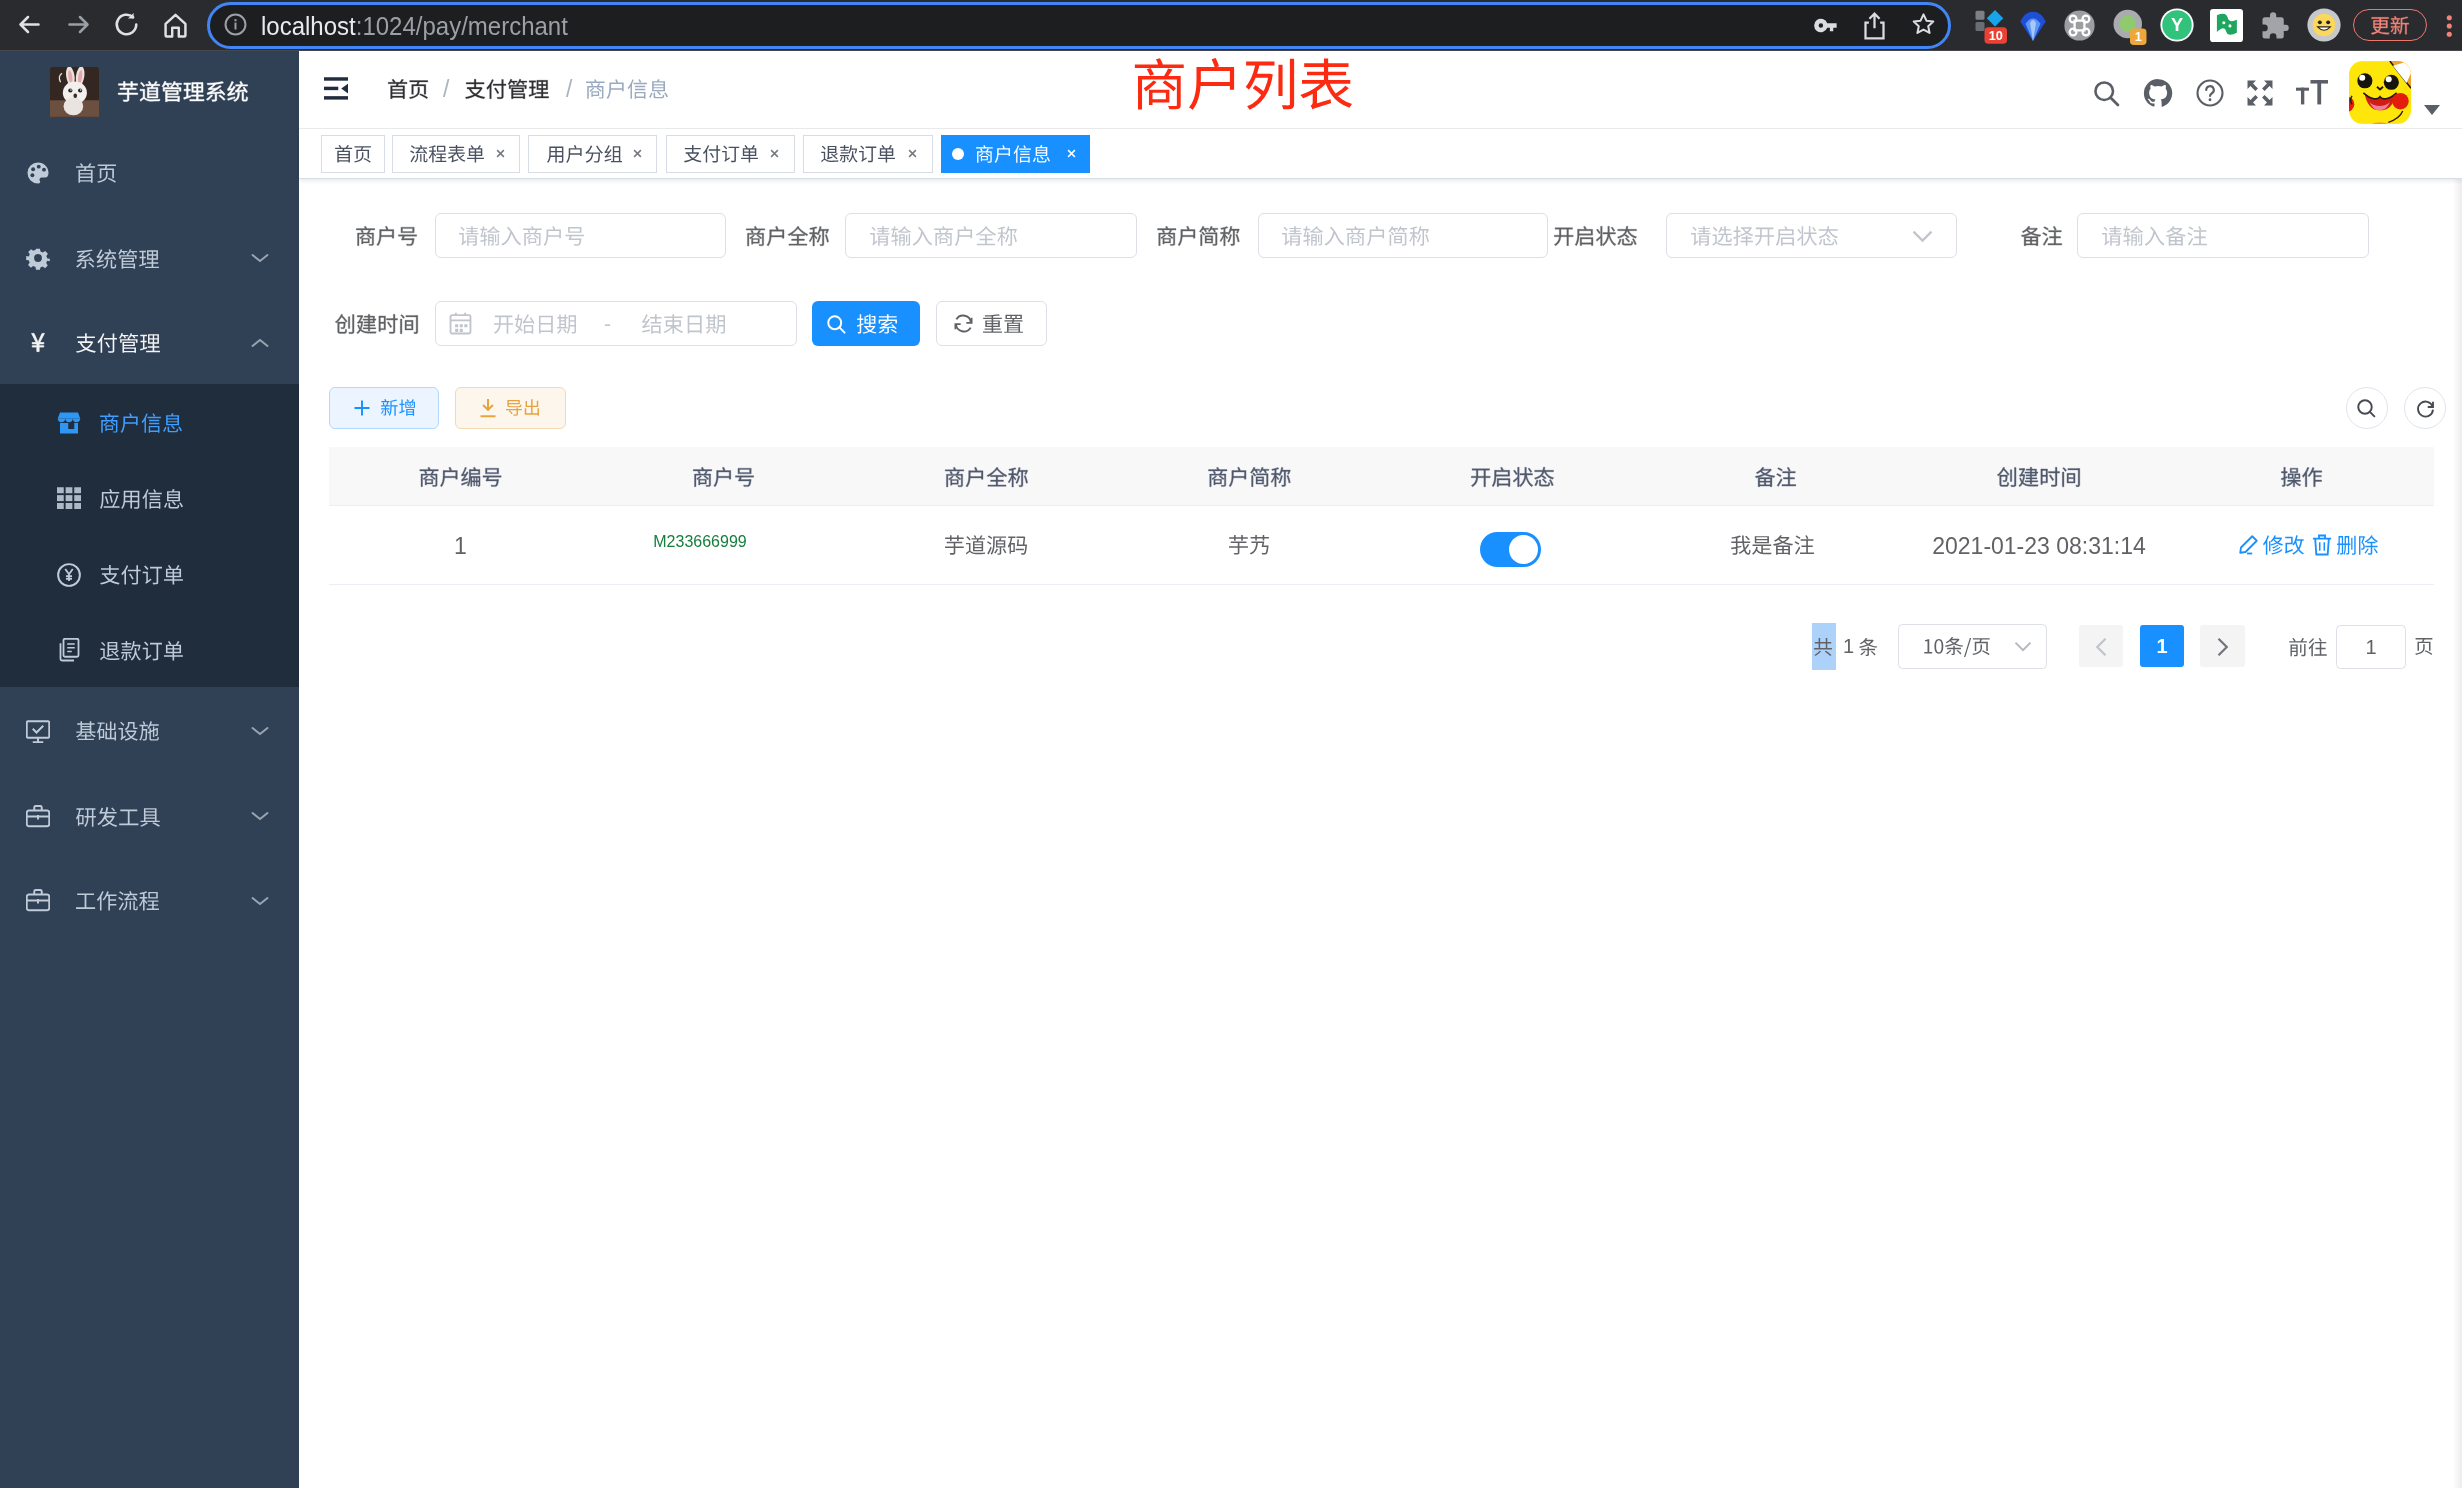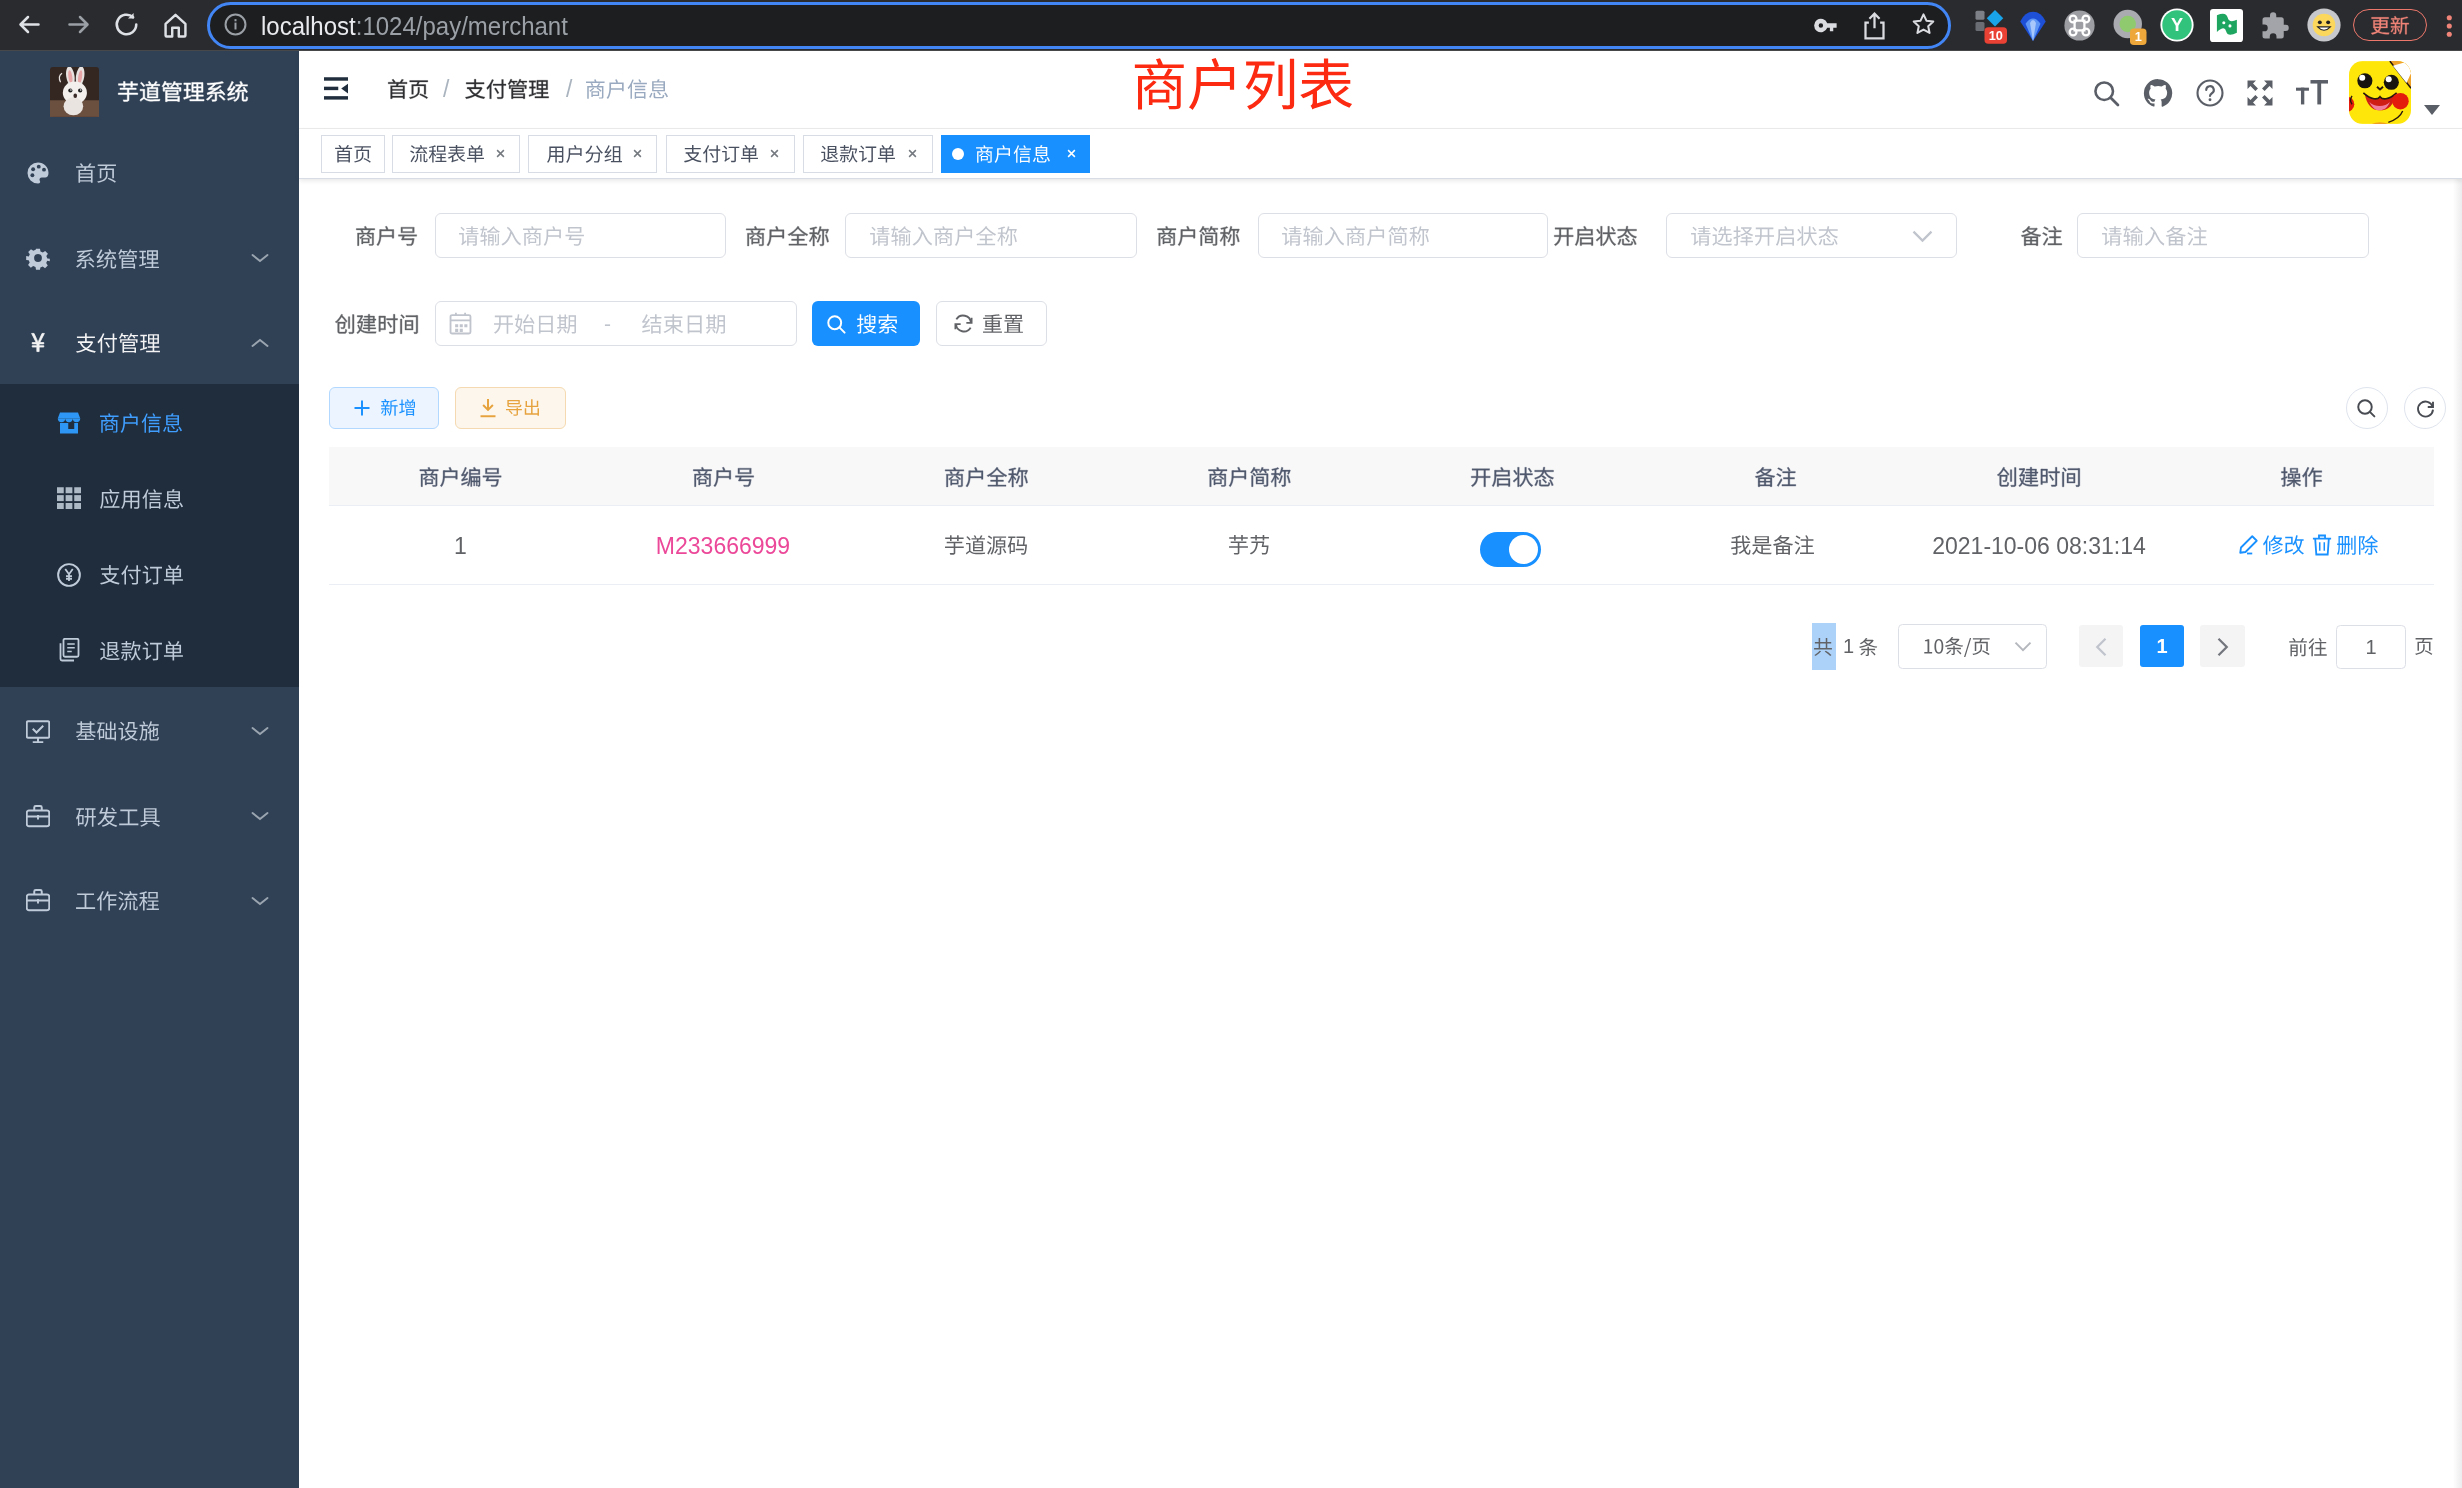--- a/index.html
+++ b/index.html
@@ -676,40 +676,40 @@
     <use href="#g521B" x="0"></use>
     <use href="#g5EFA" x="1000"></use>
     <use href="#g65F6" x="2000"></use>
     <use href="#g95F4" x="3000"></use>
   </svg>
 <svg class="t" style="left:2281px;top:467px" width="41" height="20" viewBox="26.5 -849.8 1945.0 940.9" fill="#515a6e" stroke="#515a6e" stroke-width="16" stroke-linejoin="round">
     <use href="#g64CD" x="0"></use>
     <use href="#g4F5C" x="1000"></use>
   </svg>
 <div class="lat" style="left:454px;top:533px;font-size:23px;color:#606266">1</div>
-<div class="lat" style="left:723px;top:533px;font-size:23px;color:#ec4899;transform:translateX(-50%)">M233666999</div>
+<div class="lat" style="left:700px;top:533px;font-size:16px;color:#15803d;transform:translateX(-50%)">M233666999</div>
 <svg class="t" style="left:945px;top:535px" width="82" height="20" viewBox="55.1 -846.3 3886.7 928.0" fill="#606266">
     <use href="#g828B" x="0"></use>
     <use href="#g9053" x="1000"></use>
     <use href="#g6E90" x="2000"></use>
     <use href="#g7801" x="3000"></use>
   </svg>
 <svg class="t" style="left:1229px;top:535px" width="40" height="19.6" viewBox="55.1 -841.8 1877.4 919.7" fill="#606266">
     <use href="#g828B" x="0"></use>
     <use href="#g827F" x="1000"></use>
   </svg>
 <div class="a" style="left:1480px;top:532px;width:61px;height:35px;border-radius:17.4px;background:#1890ff"></div>
 <div class="a" style="left:1509px;top:535px;width:29px;height:29px;border-radius:50%;background:#fff"></div>
 <svg class="t" style="left:1731px;top:535px" width="83" height="20" viewBox="38.9 -846.1 3925.1 931.3" fill="#606266">
     <use href="#g6211" x="0"></use>
     <use href="#g662F" x="1000"></use>
     <use href="#g5907" x="2000"></use>
     <use href="#g6CE8" x="3000"></use>
   </svg>
-<div class="lat" style="left:2039px;top:533px;font-size:23px;color:#606266;transform:translateX(-50%)">2021-10-06 08:31:14</div>
+<div class="lat" style="left:2039px;top:533px;font-size:23px;color:#606266;transform:translateX(-50%)">2021-01-23 08:31:14</div>
 <svg class="a" style="left:2238px;top:534px" width="21" height="21" viewBox="0 0 28 28">
     <path d="M19 3l6 6L10 24l-7 1 1-7Z" fill="none" stroke="#1890ff" stroke-width="2.4" stroke-linejoin="round"></path>
     <path d="M12 26h7" stroke="#1890ff" stroke-width="2.4"></path>
   </svg>
 <svg class="t" style="left:2263px;top:535px" width="41" height="20" viewBox="17.9 -842.8 1951.7 928.5" fill="#1890ff">
     <use href="#g4FEE" x="0"></use>
     <use href="#g6539" x="1000"></use>
   </svg>
 <svg class="a" style="left:2312px;top:534px" width="20" height="22" viewBox="0 0 26 29">
     <path d="M1 6h24M9 6V2h8v4M4 6l1.5 21h15L22 6" fill="none" stroke="#1890ff" stroke-width="2.4"></path>

